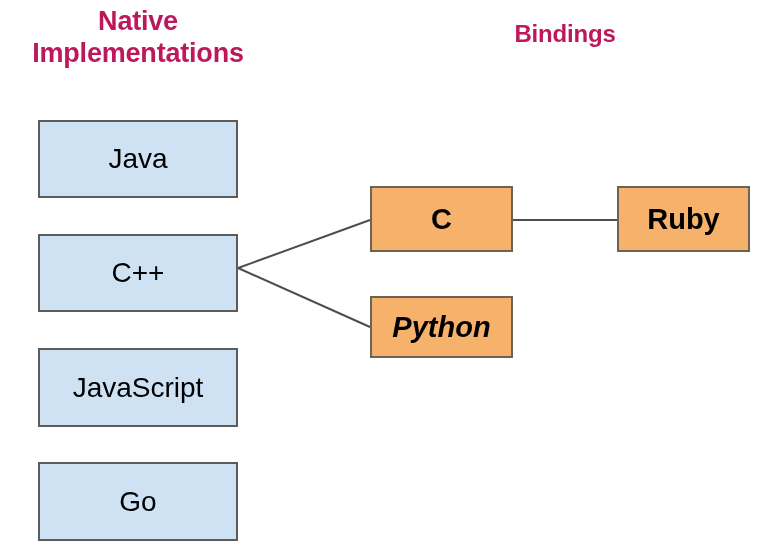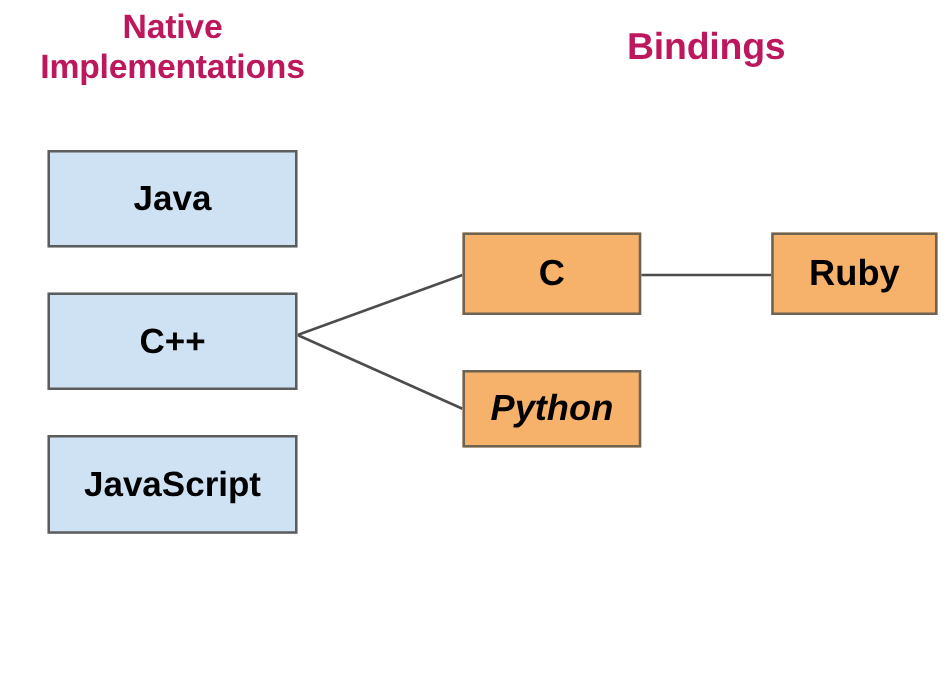--- a/index.html
+++ b/index.html
@@ -29,37 +29,37 @@
   #header-native {
     left: 0px;
     top: 6px;
     width: 276px;
     font-size: 27px;
   }
   #header-bindings {
     left: 430px;
     top: 20px;
     width: 270px;
-    font-size: 30px;
+    font-size: 24px;
   }
 
   .node {
     position: absolute;
     box-sizing: border-box;
     display: flex;
     align-items: center;
     justify-content: center;
     color: #000000;
     border: 2px solid #5c5c5c;
     text-align: center;
   }
   .node-native {
     background: #cfe2f3;
     font-size: 28px;
-    font-weight: bold;
+    font-weight: normal;
   }
   .node-binding {
     background: #f6b26b;
     border-color: #6b6354;
     font-size: 29px;
     font-weight: bold;
   }
 
   #node-java       { left: 38px;  top: 120px; width: 200px; height: 78px; }
   #node-cpp        { left: 38px;  top: 234px; width: 200px; height: 78px; }
@@ -94,20 +94,21 @@
 Implementations</div>
 
   <div class="col-header" id="header-bindings">Bindings</div>
 
   <div class="node node-native" id="node-java">Java</div>
 
   <div class="node node-native" id="node-cpp">C++</div>
 
   <div class="node node-native" id="node-javascript">JavaScript</div>
 
+  <div class="node node-native" id="node-go">Go</div>
 
   <div class="node node-binding" id="node-c">C</div>
 
   <div class="node node-binding" id="node-ruby">Ruby</div>
 
   <div class="node node-binding" id="node-python">Python</div>
 
 </div>
 
 </body></html>

